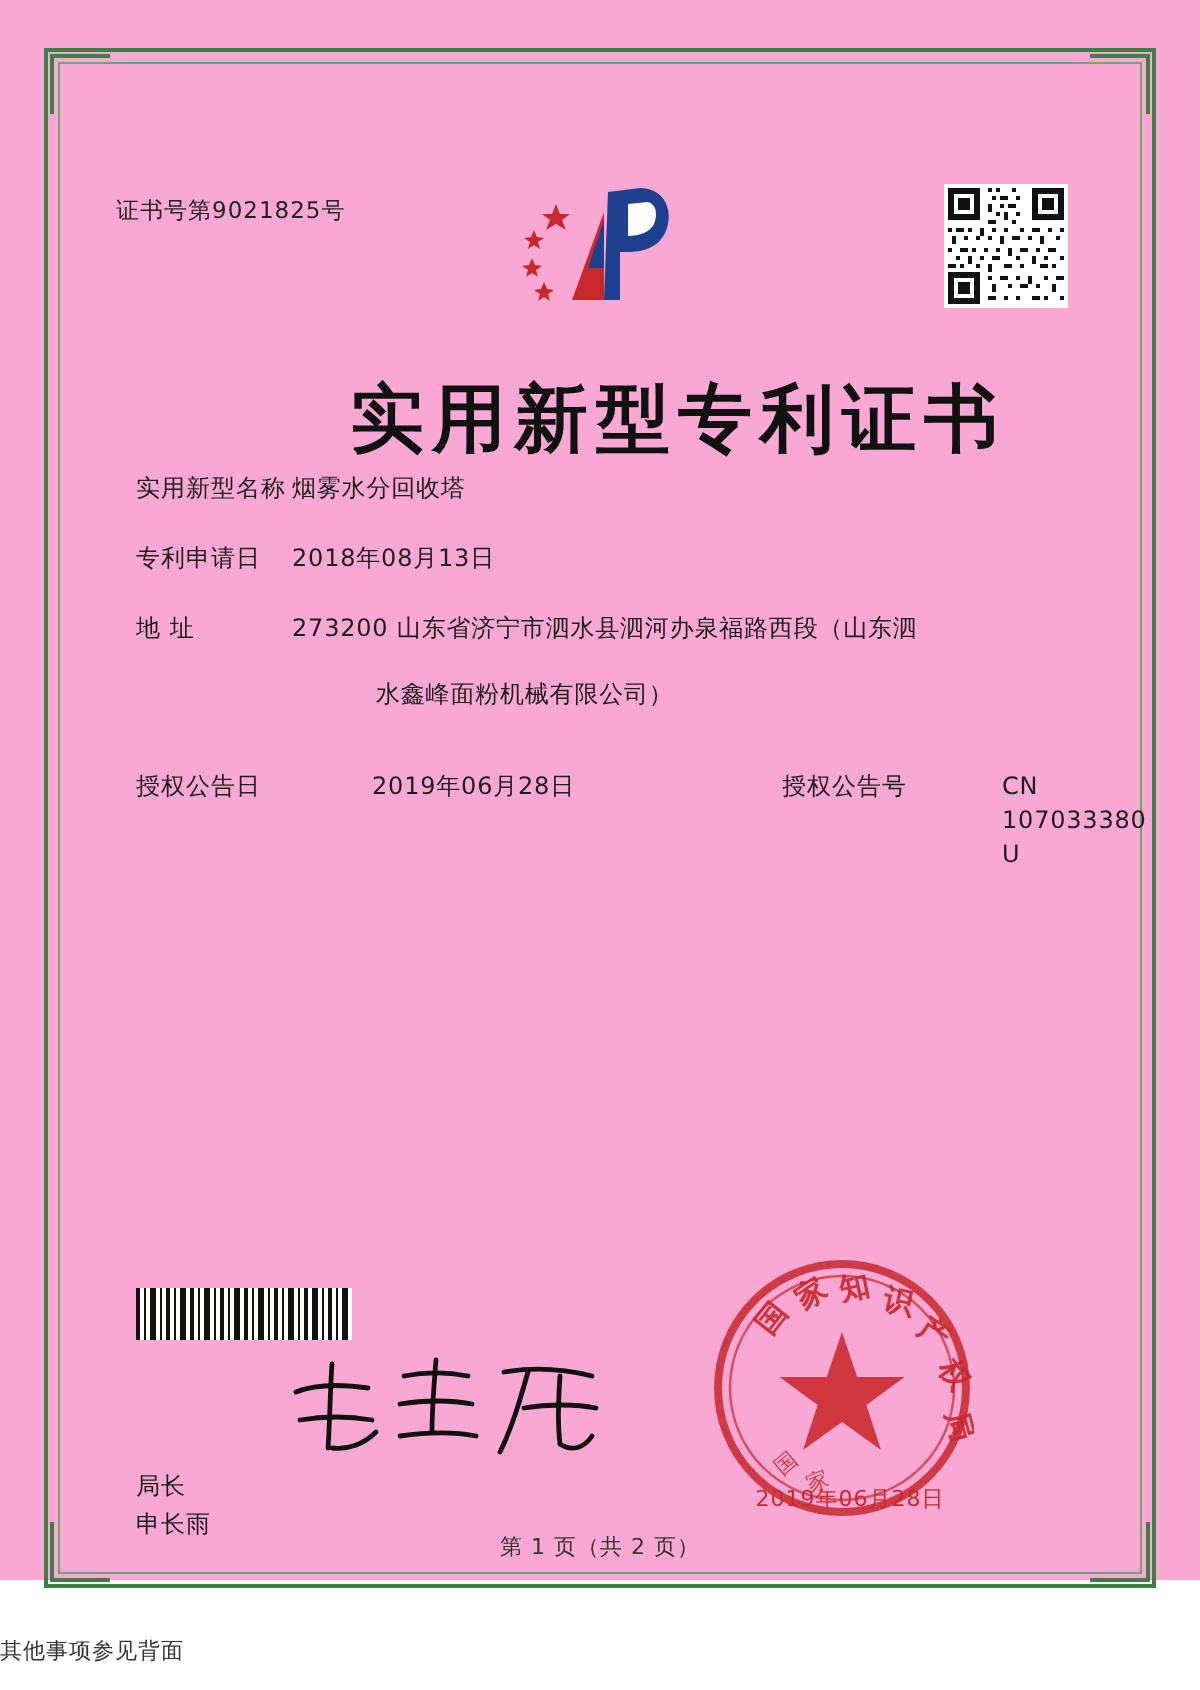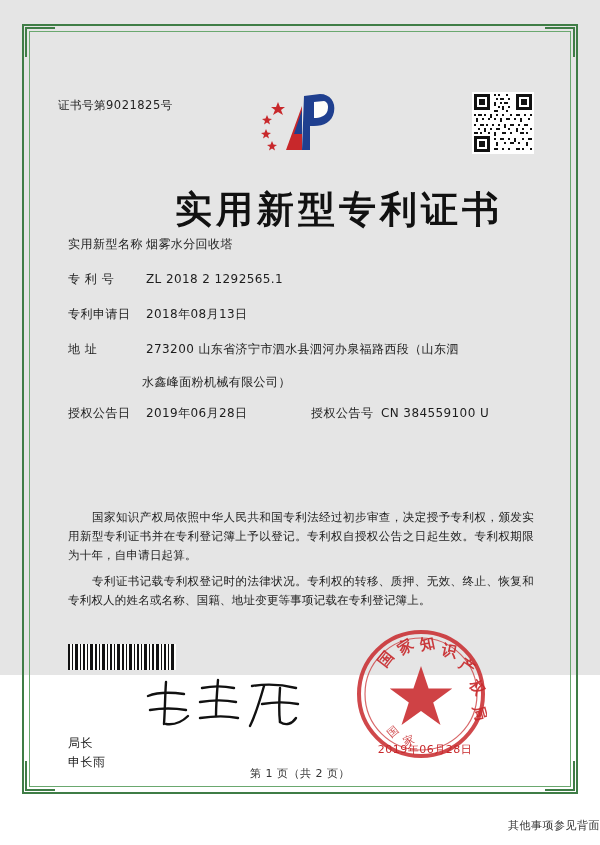--- a/index.html
+++ b/index.html
@@ -10,22 +10,22 @@
     width: 600px;
     height: 845px;
     background: #ffffff;
     font-family: "DejaVu Sans", "Liberation Sans", sans-serif;
     color: #1a1a1a;
     overflow: hidden;
   }
   .page {
     position: relative;
     width: 600px;
-    height: 675px;
-    background: #e5e5e5;
+    height: 790px;
+    background: #f9a8d4;
   }
   
   .border-outer {
     position: absolute;
     left: 22px;
     top: 24px;
     width: 556px;
     height: 770px;
     border: 2px solid #3f7d46;
     box-sizing: border-box;
@@ -110,21 +110,21 @@
   }
   .flabel.w1 { width: 78px; }
   .flabel.w2 { width: 70px; }
   .fvalue {
     flex: 1 1 auto;
     letter-spacing: 0.4px;
   }
   .fvalue.small { flex: 0 0 165px; }
   .frow.tight { margin-bottom: 16px; }
   .addr-line2 {
-    margin-left: 74px;
+    margin-left: 120px;
     line-height: 17px;
     letter-spacing: 0.4px;
   }
   
   .paras {
     position: absolute;
     left: 68px;
     top: 508px;
     width: 466px;
     font-size: 11.5px;
@@ -189,21 +189,21 @@
     text-align: center;
     font-size: 11px;
     color: #333;
     letter-spacing: 0.5px;
   }
   .footnote {
     position: absolute;
     left: 0;
     top: 818px;
     width: 600px;
-    text-align: right;
+    text-align: left;
     font-size: 11px;
     color: #333;
     letter-spacing: 0.5px;
   }
 </style>
 </head>
 <body>
 
 <div class="page">
 
@@ -324,50 +324,42 @@
   <div class="title">实用新型专利证书</div>
 
   <div class="fields">
 
     <div class="frow">
       <span class="flabel w1">实用新型名称</span>
       <span class="fvalue">烟雾水分回收塔</span>
     </div>
 
 
-    <div class="frow">
-      <span class="flabel w1">专 利 号</span>
-      <span class="fvalue">ZL 2018 2 1292565.1</span>
-    </div>
 
     <div class="frow">
       <span class="flabel w1">专利申请日</span>
       <span class="fvalue">2018年08月13日</span>
     </div>
 
 
     <div class="frow tight">
       <span class="flabel w1">地          址</span>
       <span class="fvalue">273200  山东省济宁市泗水县泗河办泉福路西段（山东泗</span>
     </div>
     <div class="addr-line2">水鑫峰面粉机械有限公司）</div>
 
-    <div class="frow" style="margin-top:14px;">
+    <div class="frow" style="margin-top:29px;gap:40px;">
       <span class="flabel w1">授权公告日</span>
       <span class="fvalue small">2019年06月28日</span>
       <span class="flabel w2">授权公告号</span>
-      <span class="fvalue">CN 384559100 U</span>
+      <span class="fvalue">CN 107033380 U</span>
     </div>
 
   </div>
 
-  <div class="paras">
-    <div class="para">国家知识产权局依照中华人民共和国专利法经过初步审查，决定授予专利权，颁发实用新型专利证书并在专利登记簿上予以登记。专利权自授权公告之日起生效。专利权期限为十年，自申请日起算。</div>
-    <div class="para">专利证书记载专利权登记时的法律状况。专利权的转移、质押、无效、终止、恢复和专利权人的姓名或名称、国籍、地址变更等事项记载在专利登记簿上。</div>
-  </div>
 
   <div class="barcode">
     <svg width="108" height="26" viewBox="0 0 108 26" shape-rendering="crispEdges">
       <rect width="108" height="26" fill="#fdfdfb"></rect>
       <g fill="#111111">
         <rect x="0" y="0" width="2" height="26"></rect>
           <rect x="4" y="0" width="1" height="26"></rect>
         <rect x="7" y="0" width="3" height="26"></rect>
           <rect x="12" y="0" width="1" height="26"></rect>
         <rect x="15" y="0" width="2" height="26"></rect>

